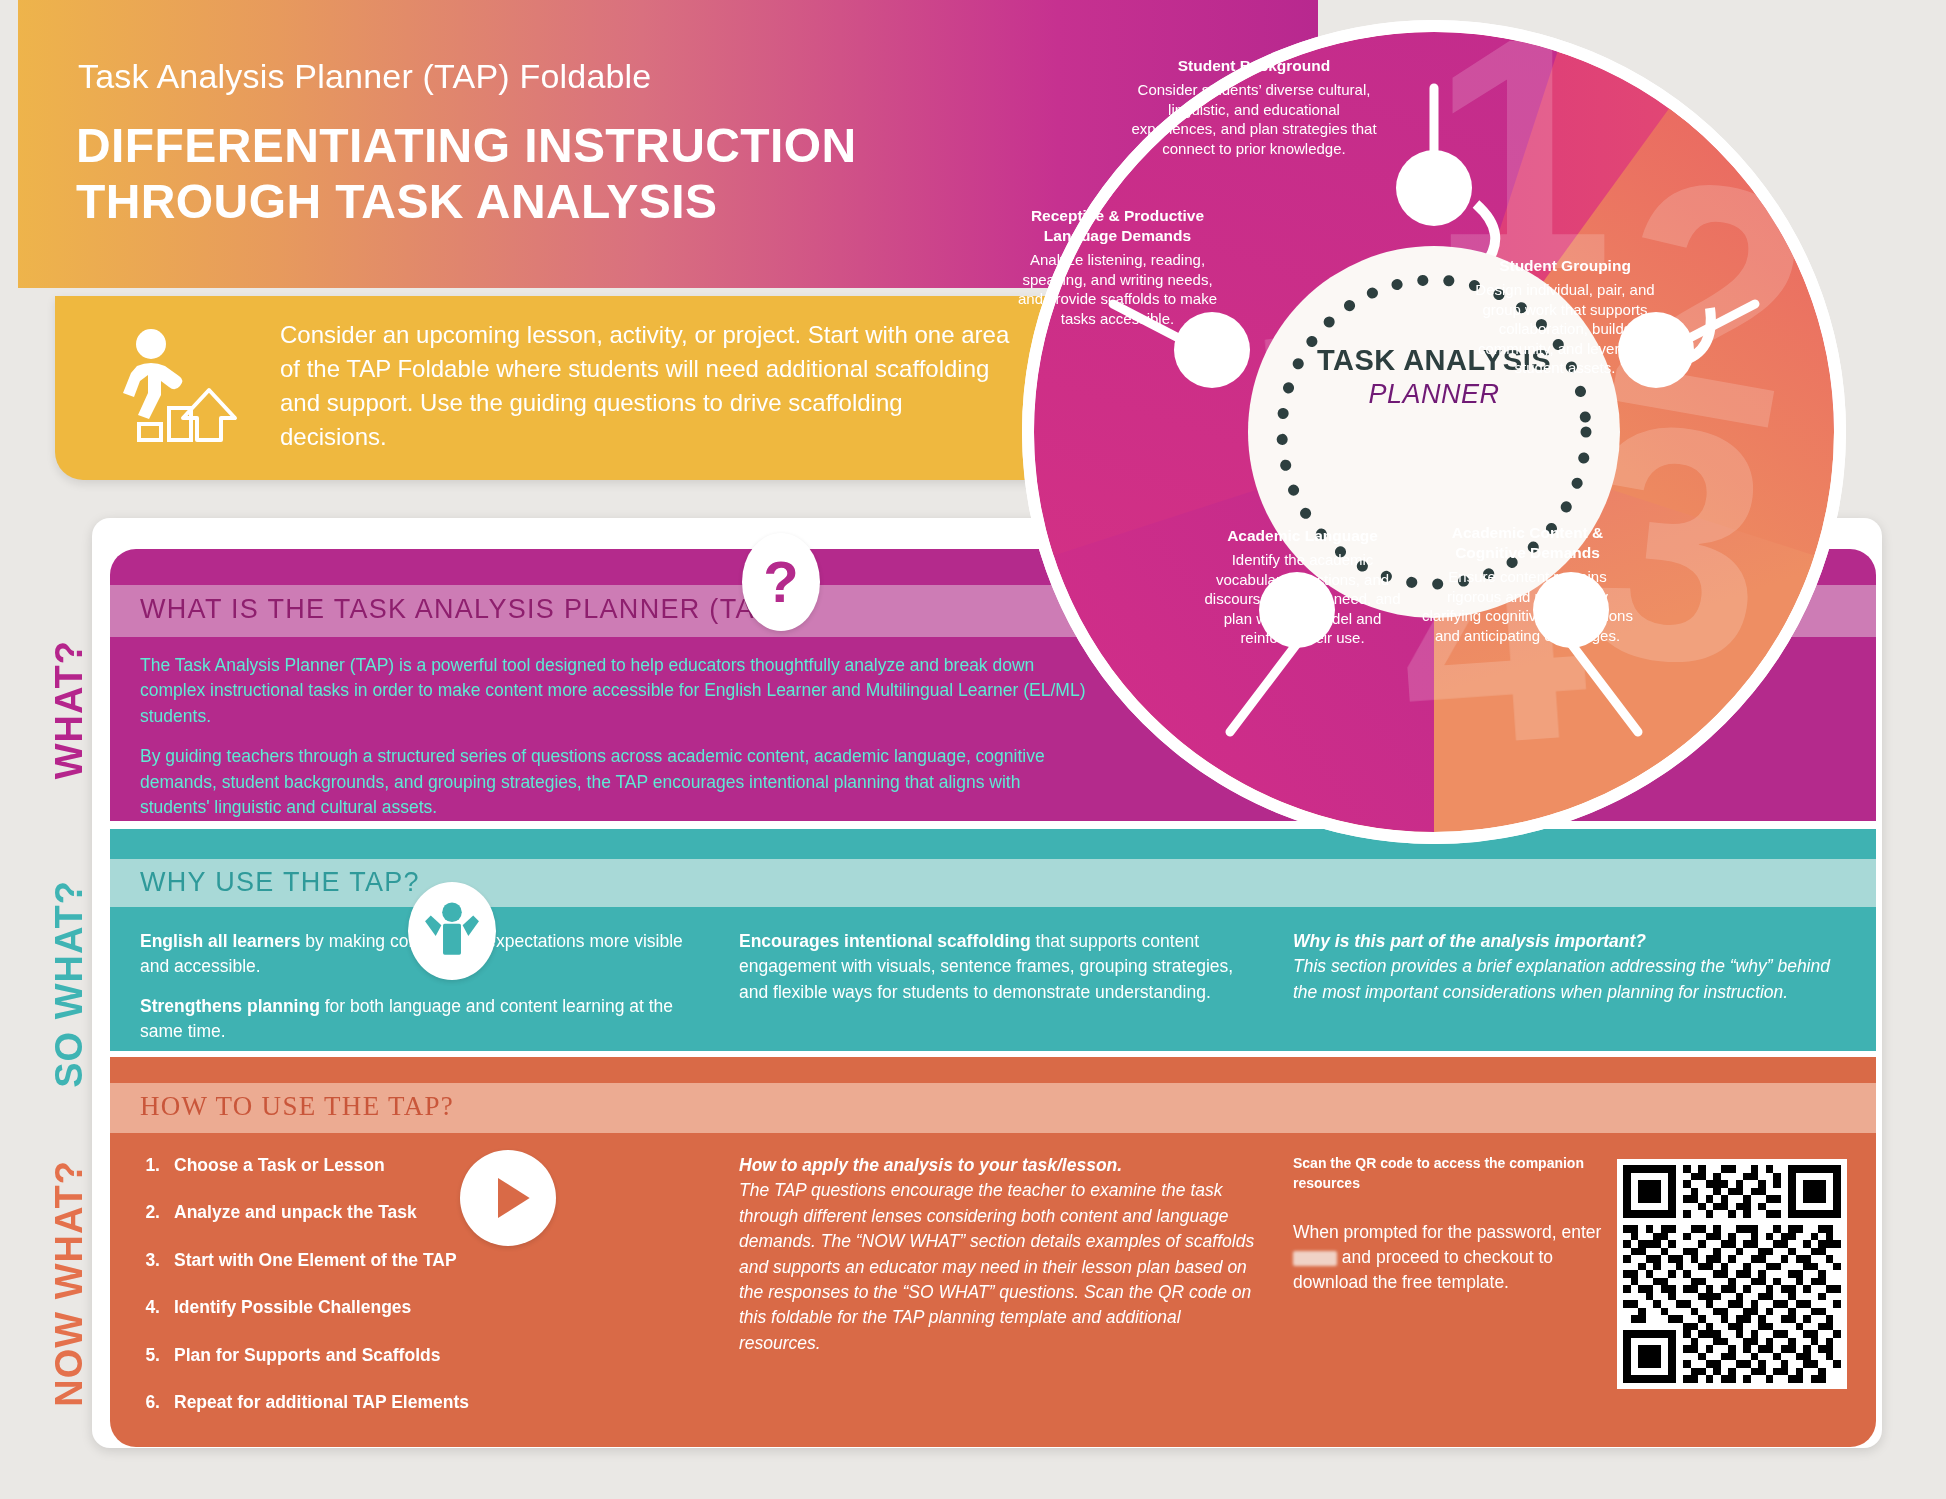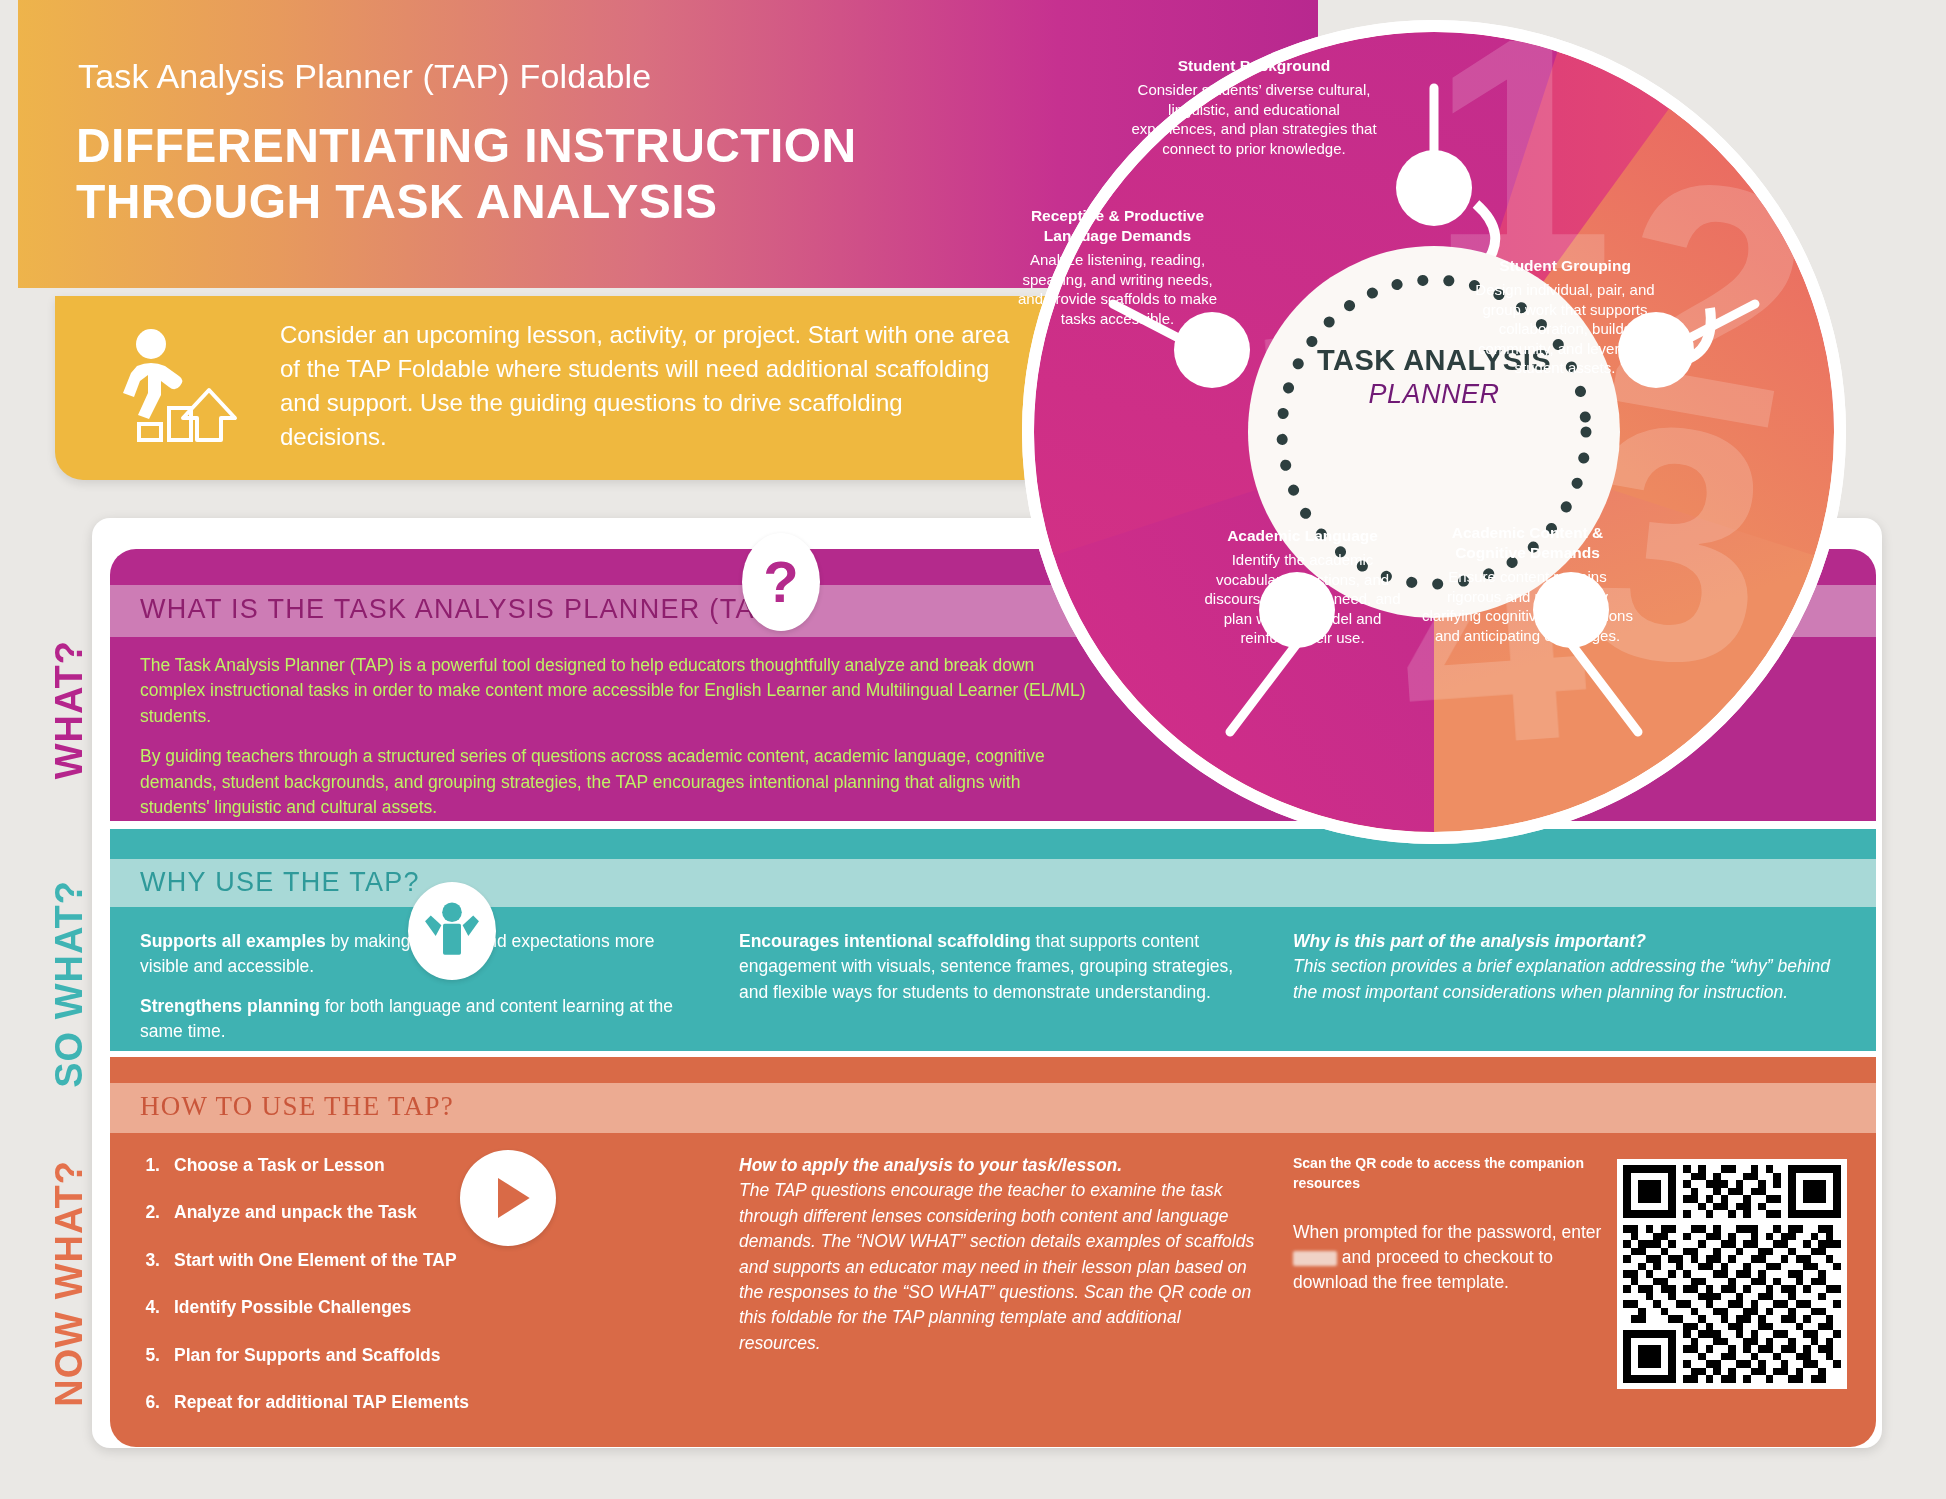--- a/index.html
+++ b/index.html
@@ -85,21 +85,21 @@
   
   .panel-what {
     left: 110px; top: 549px; width: 1766px; height: 272px;
     background: #b42a8c;
     border-radius: 26px 26px 0 0;
   }
   .panel-what .panel-head { background: #cd7cb5; }
   .panel-what .panel-title { color: #8e1f6e; }
   .what-body {
     position: absolute; left: 30px; top: 104px; width: 950px;
-    color: #bef264; font-size: 17.5px; line-height: 1.45;
+    color: #5eead4; font-size: 17.5px; line-height: 1.45;
   }
   .what-body p { margin-bottom: 15px; }
 
   
   .panel-sowhat {
     left: 110px; top: 829px; width: 1766px; height: 222px;
     background: #3fb2b2;
   }
   .panel-sowhat .panel-head { background: #a8d9d7; top: 30px; height: 48px; }
   .panel-sowhat .panel-title { color: #2f9a9a; top: 38px; }
@@ -228,21 +228,21 @@
   </div>
   <div class="badge badge-q">
     <span>?</span>
   </div>
 
   <div class="panel panel-sowhat">
     <div class="panel-head"></div>
     <div class="panel-title">WHY USE THE TAP?</div>
     <div class="sowhat-cols">
       <div class="sowhat-col c1">
-        <p><b>Supports all examples</b><span> by making content and expectations more visible and accessible.</span></p>
+        <p><b>English all learners</b><span> by making content and expectations more visible and accessible.</span></p>
         <p><b>Strengthens planning</b><span> for both language and content learning at the same time.</span></p>
 
       </div>
       <div class="sowhat-col c2">
         <p><b>Encourages intentional scaffolding</b><span> that supports content engagement with visuals, sentence frames, grouping strategies, and flexible ways for students to demonstrate understanding.</span></p>
       </div>
       <div class="sowhat-col c3">
         <p>
           <b>Why is this part of the analysis important?</b><br>
           <span>This section provides a brief explanation addressing the “why” behind the most important considerations when planning for instruction.</span>

